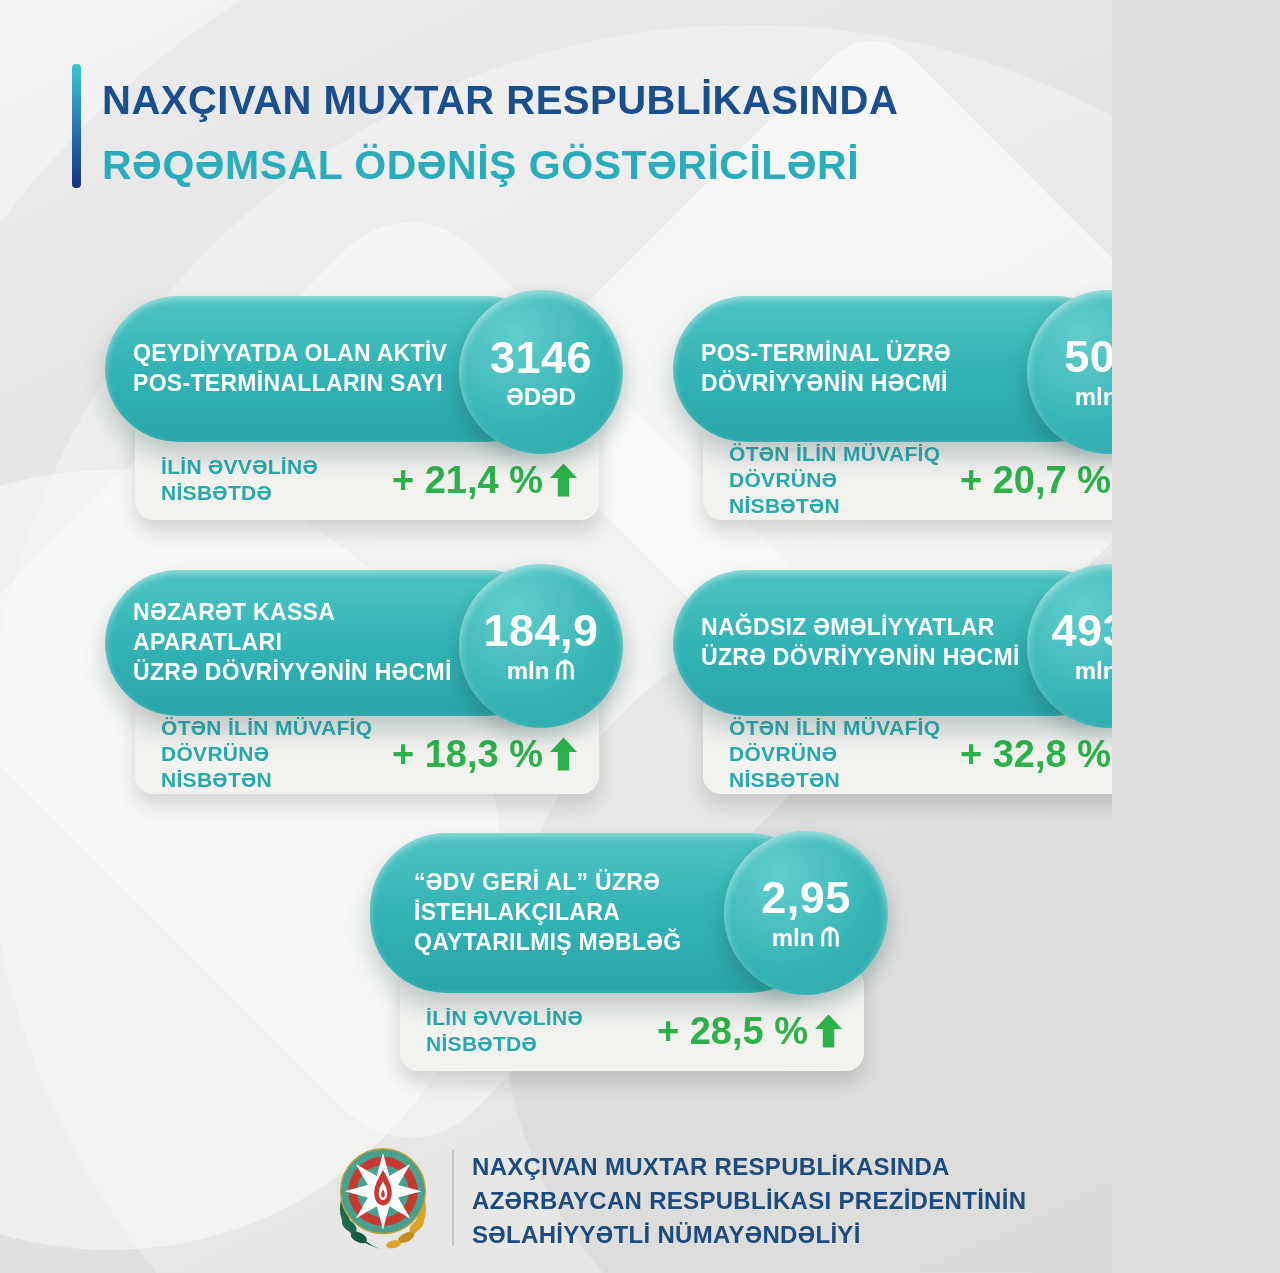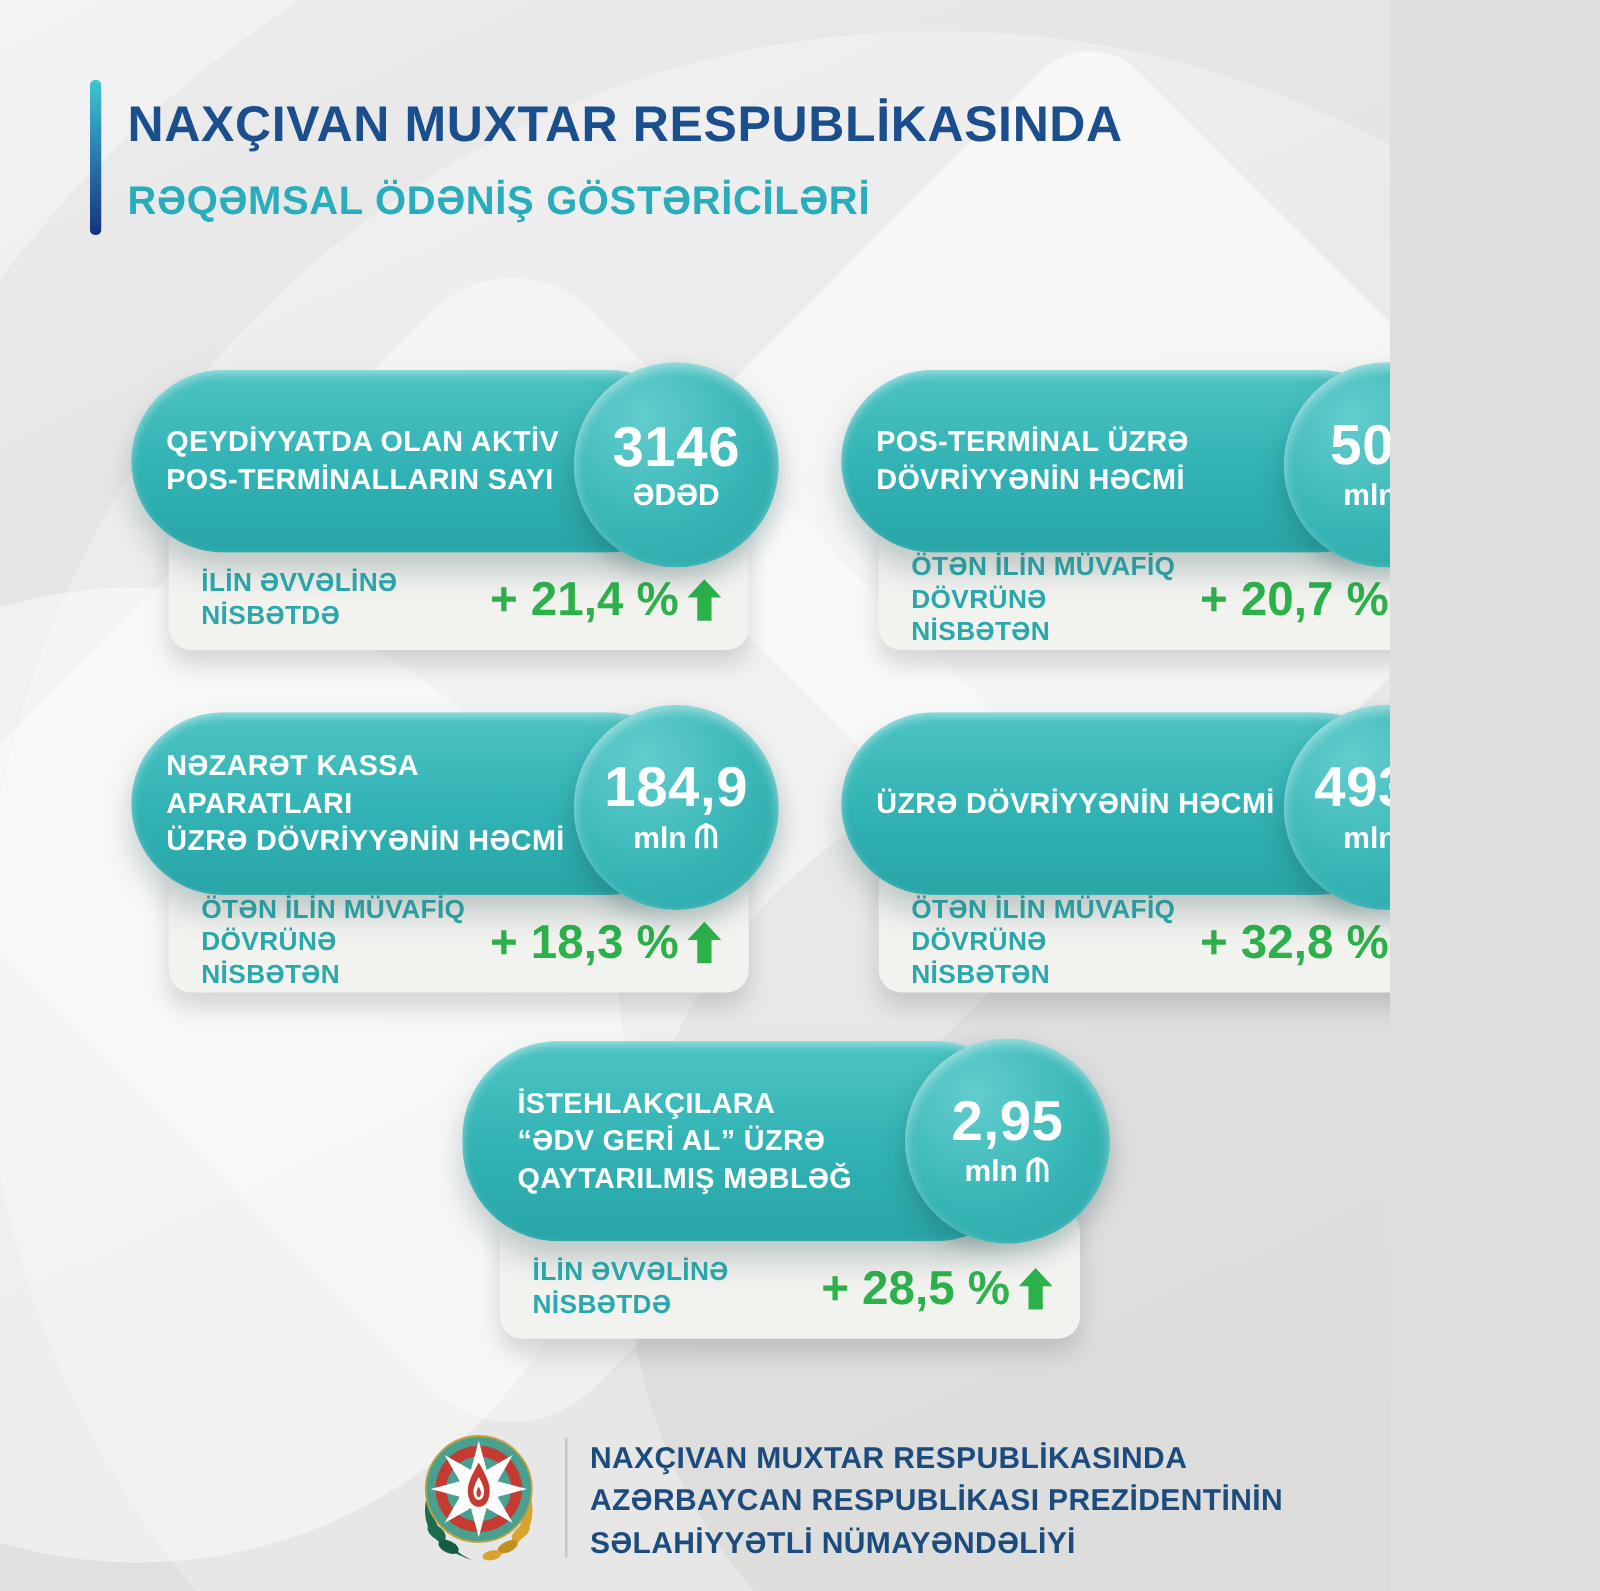--- a/index.html
+++ b/index.html
@@ -17,21 +17,21 @@
   .bg-circle-bl{left:-280px;top:470px;width:780px;height:780px;border-radius:50%;
     background:rgba(255,255,255,0.45);}
   .bg-circle-br{right:-210px;bottom:-140px;width:820px;height:820px;border-radius:50%;
     background:rgba(0,0,0,0.035);}
 
   
   .accent-bar{position:absolute;left:72px;top:64px;width:9px;height:124px;border-radius:4px;
     background:linear-gradient(180deg,#3fc7d1 0%,#2b7fb4 45%,#15327e 100%);}
   .title-1{position:absolute;left:102px;top:78px;font-size:40px;font-weight:800;
     color:#1b4e8c;letter-spacing:0.5px;white-space:nowrap;}
-  .title-2{position:absolute;left:102px;top:142px;font-size:32px;font-weight:800;
+  .title-2{position:absolute;left:102px;top:142px;font-size:41px;font-weight:800;
     color:#29adbc;letter-spacing:0.5px;white-space:nowrap;}
 
   
   .card{position:absolute;width:522px;height:226px;}
   .pill{position:absolute;left:0;top:0;width:455px;height:146px;border-radius:76px;
     background:linear-gradient(180deg,#4ec4c4 0%,#31b2b4 55%,#28a5a7 100%);
     box-shadow:0 14px 24px rgba(50,90,90,0.28), inset 0 3px 7px rgba(255,255,255,0.45);
     display:flex;align-items:center;z-index:2;}
   .pill-title{width:100%;padding:0 108px 0 28px;text-align:left;color:#ffffff;
     font-size:23px;font-weight:700;line-height:1.3;letter-spacing:0.3px;}
@@ -205,20 +205,21 @@
           <span class="arrow">
             <svg width="27" height="34" viewBox="0 0 26 32">
                 <path d="M13 0 L26 14 H18.5 V32 H7.5 V14 H0 Z" fill="#2cb14b"></path>
               </svg>
           </span>
         </div>
       </div>
     </div>
     <div class="pill">
       <div class="pill-title">
+        <span class="line">NAĞDSIZ ƏMƏLİYYATLAR</span>
         <span class="line">ÜZRƏ DÖVRİYYƏNİN HƏCMİ</span>
       </div>
     </div>
     <div class="badge">
       <div class="badge-value">493,6</div>
       <div class="badge-unit">
         <span>mln</span>
         <span>
           <svg width="20" height="23" viewBox="0 0 22 24">
               <path d="M3 23 V12 C3 6.5 6.5 3.5 11 3.5 C15.5 3.5 19 6.5 19 12 V23" fill="none" stroke="#ffffff" stroke-width="3.3"></path>
@@ -241,22 +242,22 @@
           <span class="arrow">
             <svg width="27" height="34" viewBox="0 0 26 32">
                 <path d="M13 0 L26 14 H18.5 V32 H7.5 V14 H0 Z" fill="#2cb14b"></path>
               </svg>
           </span>
         </div>
       </div>
     </div>
     <div class="pill">
       <div class="pill-title">
+        <span class="line">“ƏDV GERİ AL” ÜZRƏ</span>
         <span class="line">İSTEHLAKÇILARA</span>
-        <span class="line">“ƏDV GERİ AL” ÜZRƏ</span>
         <span class="line">QAYTARILMIŞ MƏBLƏĞ</span>
       </div>
     </div>
     <div class="badge">
       <div class="badge-value">2,95</div>
       <div class="badge-unit">
         <span>mln</span>
         <span>
           <svg width="20" height="23" viewBox="0 0 22 24">
               <path d="M3 23 V12 C3 6.5 6.5 3.5 11 3.5 C15.5 3.5 19 6.5 19 12 V23" fill="none" stroke="#ffffff" stroke-width="3.3"></path>

